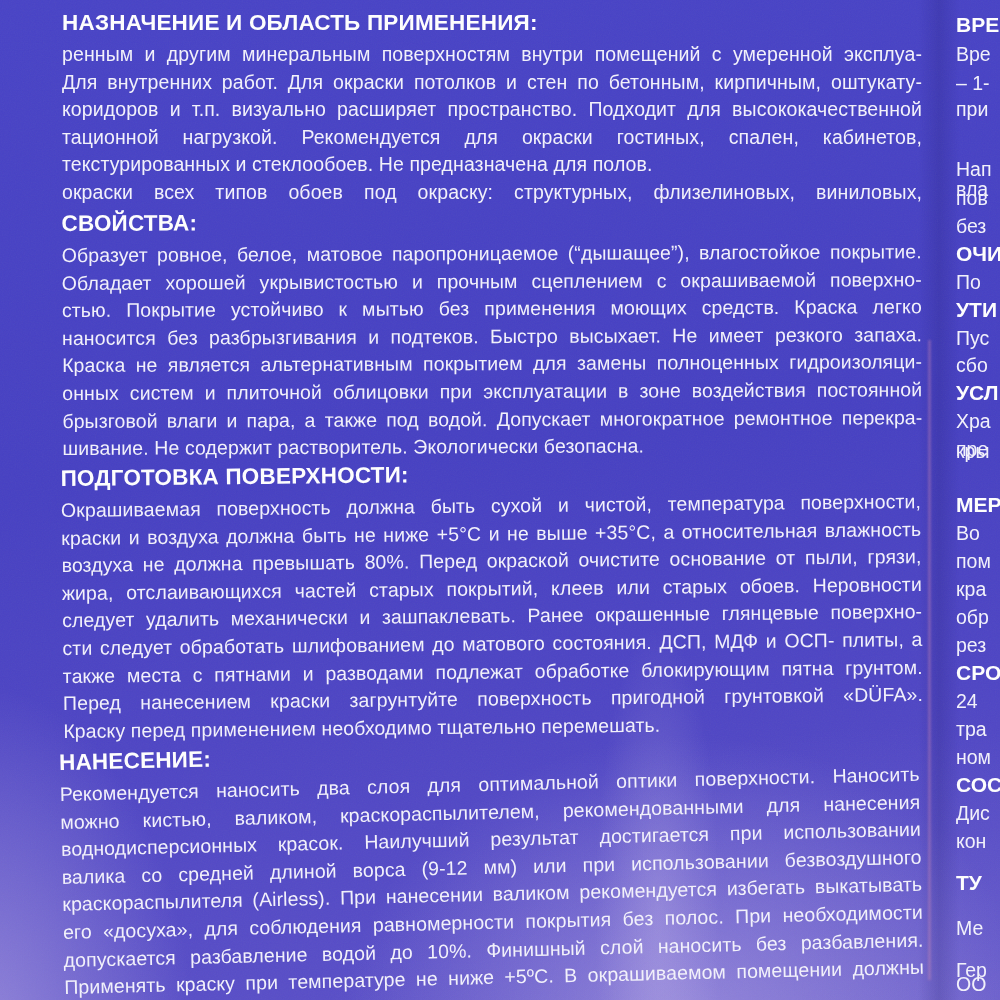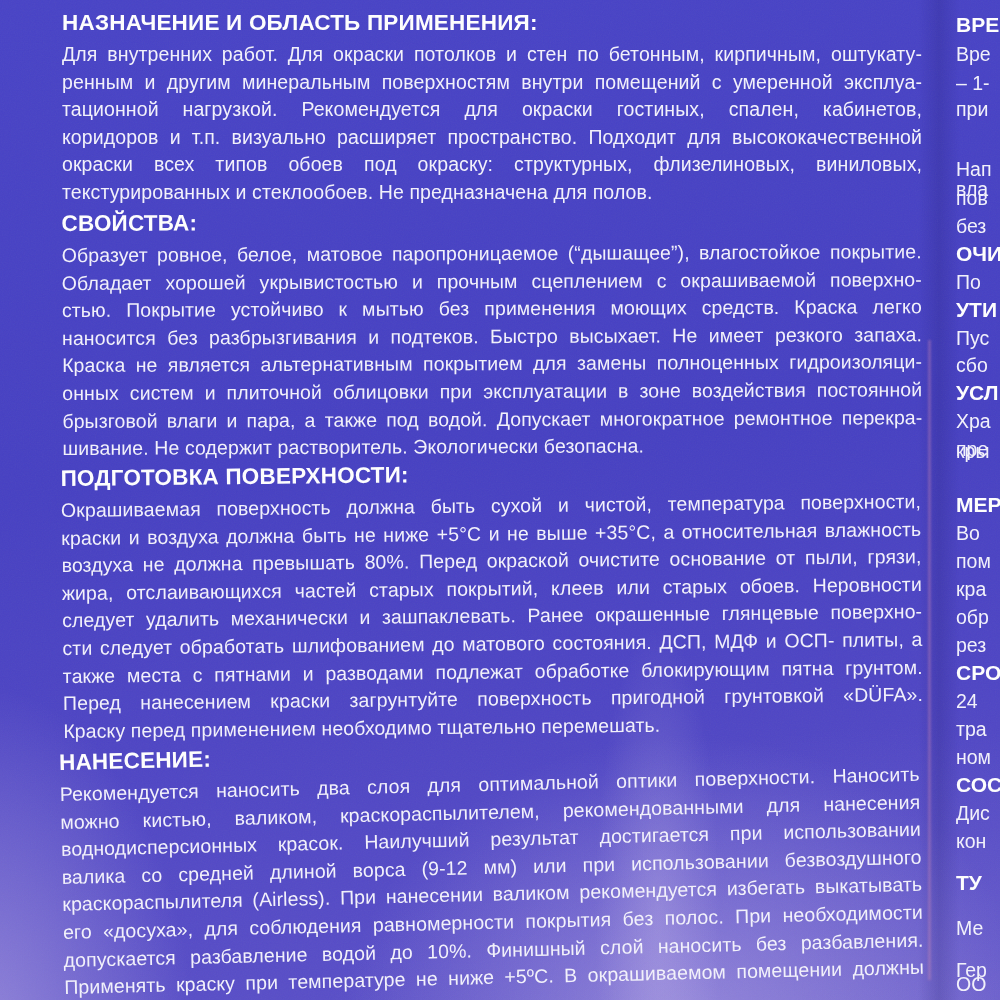--- a/index.html
+++ b/index.html
@@ -52,26 +52,26 @@
 </head>
 <body>
 
 <div class="label-photo">
   <div class="seam"></div>
   <div class="pink-streak"></div>
 
   <div class="main-text-column">
       <section class="label-section">
         <h2 class="section-heading">НАЗНАЧЕНИЕ И ОБЛАСТЬ ПРИМЕНЕНИЯ:</h2>
+        <div class="jline">ренным  и другим минеральным поверхностям внутри помещений с умеренной эксплуа-</div>
         <div class="jline">Для внутренних работ. Для  окраски  потолков и стен по бетонным, кирпичным, оштукату-</div>
-        <div class="jline">ренным  и другим минеральным поверхностям внутри помещений с умеренной эксплуа-</div>
+        <div class="jline">коридоров и т.п. визуально расширяет пространство. Подходит для высококачественной</div>
         <div class="jline">тационной  нагрузкой.  Рекомендуется  для  окраски  гостиных,  спален,  кабинетов,</div>
-        <div class="jline">коридоров и т.п. визуально расширяет пространство. Подходит для высококачественной</div>
+        <div class="jline last">текстурированных и стеклообоев.  Не предназначена для полов.</div>
         <div class="jline">окраски  всех  типов  обоев  под  окраску:  структурных,  флизелиновых,  виниловых,</div>
-        <div class="jline last">текстурированных и стеклообоев.  Не предназначена для полов.</div>
       </section>
       <section class="label-section">
         <h2 class="section-heading">СВОЙСТВА:</h2>
         <div class="jline">Образует ровное, белое, матовое паропроницаемое (“дышащее”), влагостойкое покрытие.</div>
         <div class="jline">Обладает хорошей укрывистостью и прочным сцеплением с окрашиваемой поверхно-</div>
         <div class="jline">стью.  Покрытие  устойчиво  к  мытью  без  применения  моющих  средств.  Краска  легко</div>
         <div class="jline">наносится без разбрызгивания и подтеков. Быстро высыхает. Не имеет резкого запаха.</div>
         <div class="jline">Краска не является альтернативным покрытием для замены полноценных гидроизоляци-</div>
         <div class="jline">онных систем и плиточной облицовки при эксплуатации в зоне воздействия постоянной</div>
         <div class="jline">брызговой влаги и пара, а также под водой. Допускает  многократное ремонтное перекра-</div>

